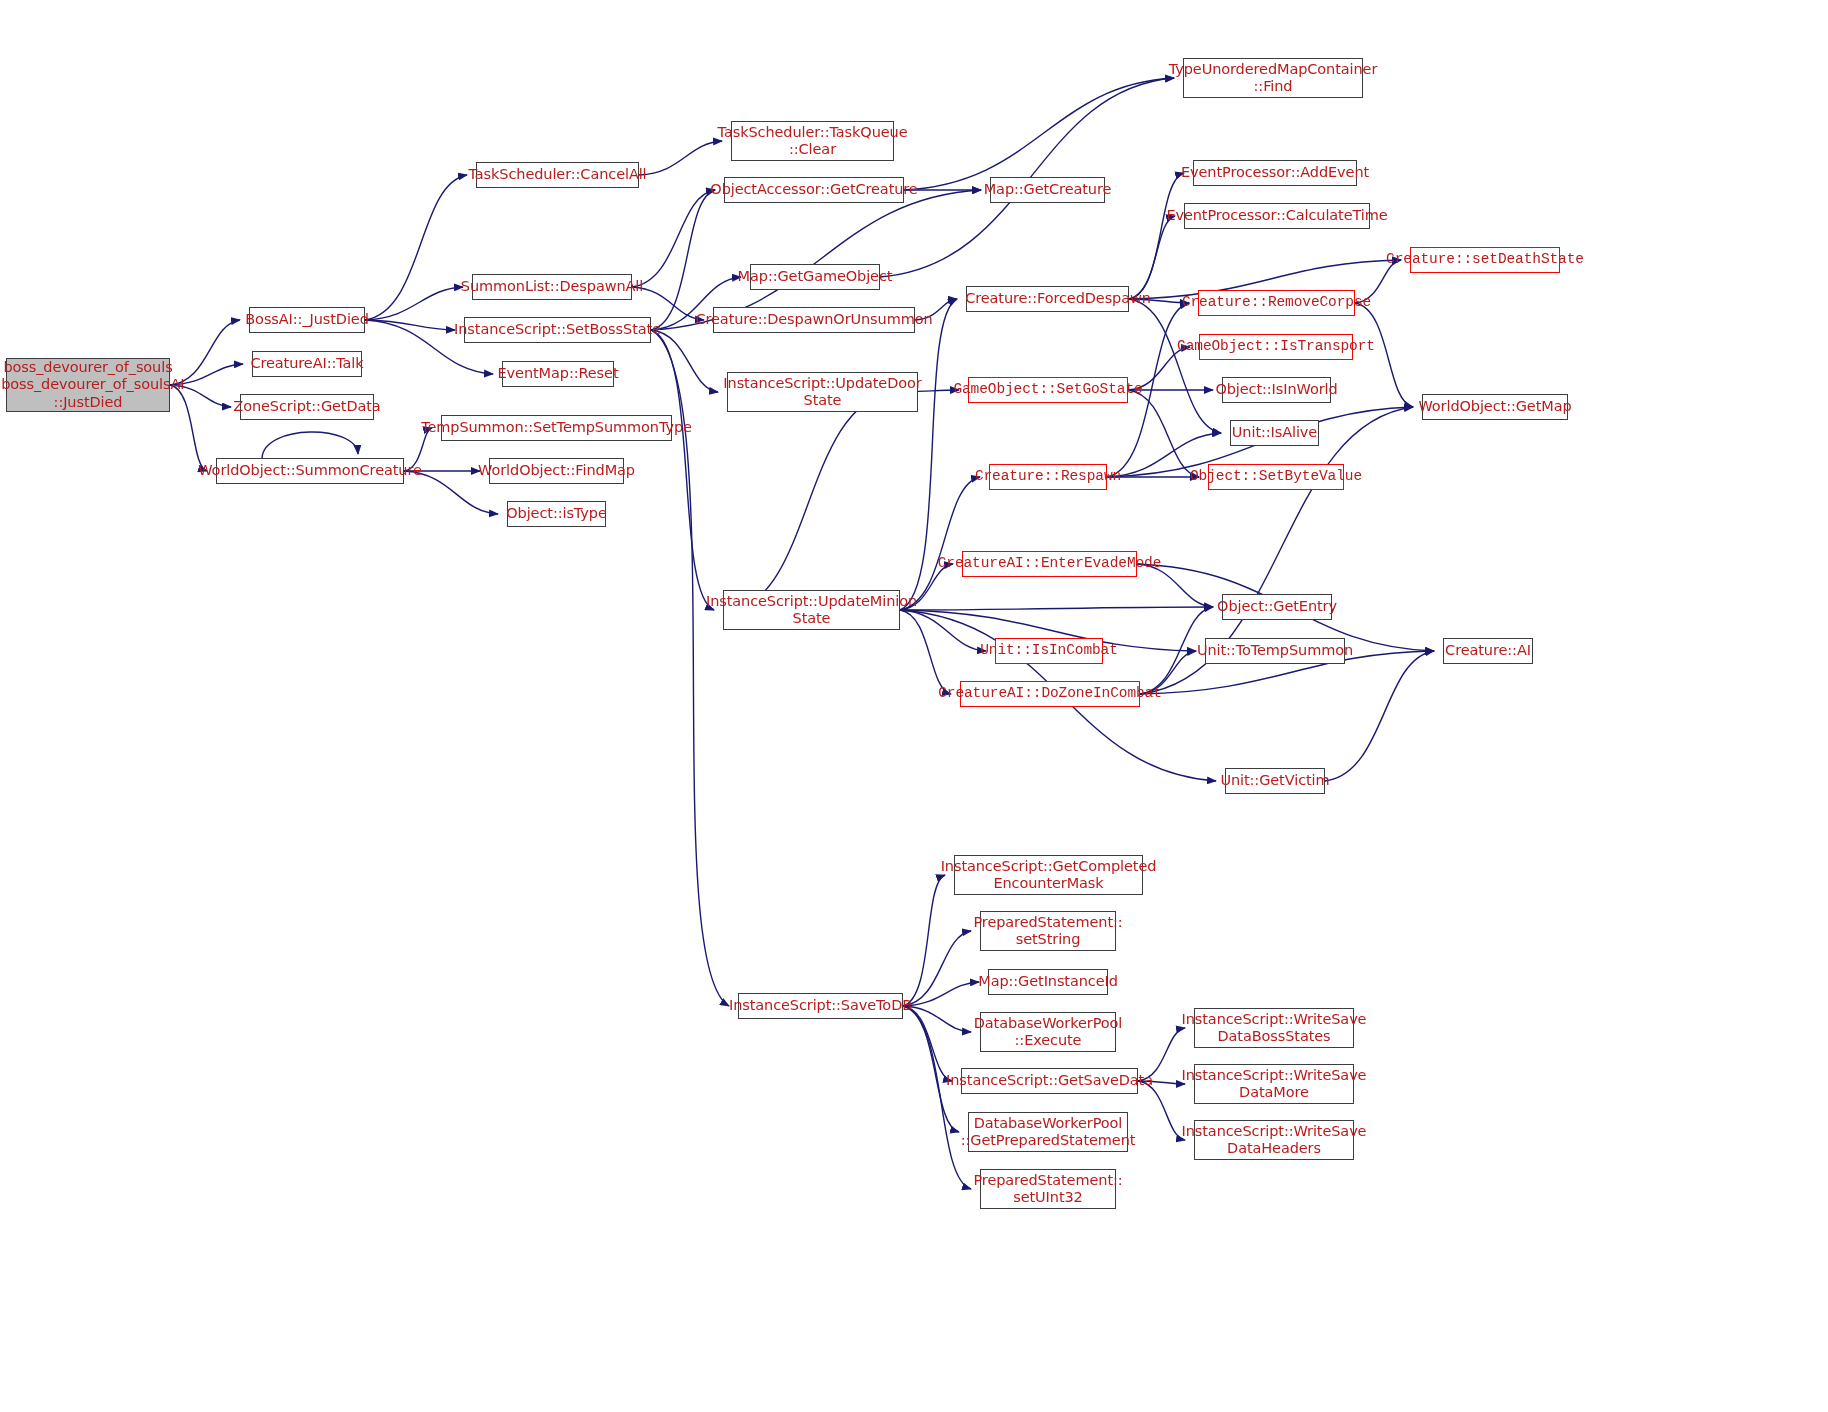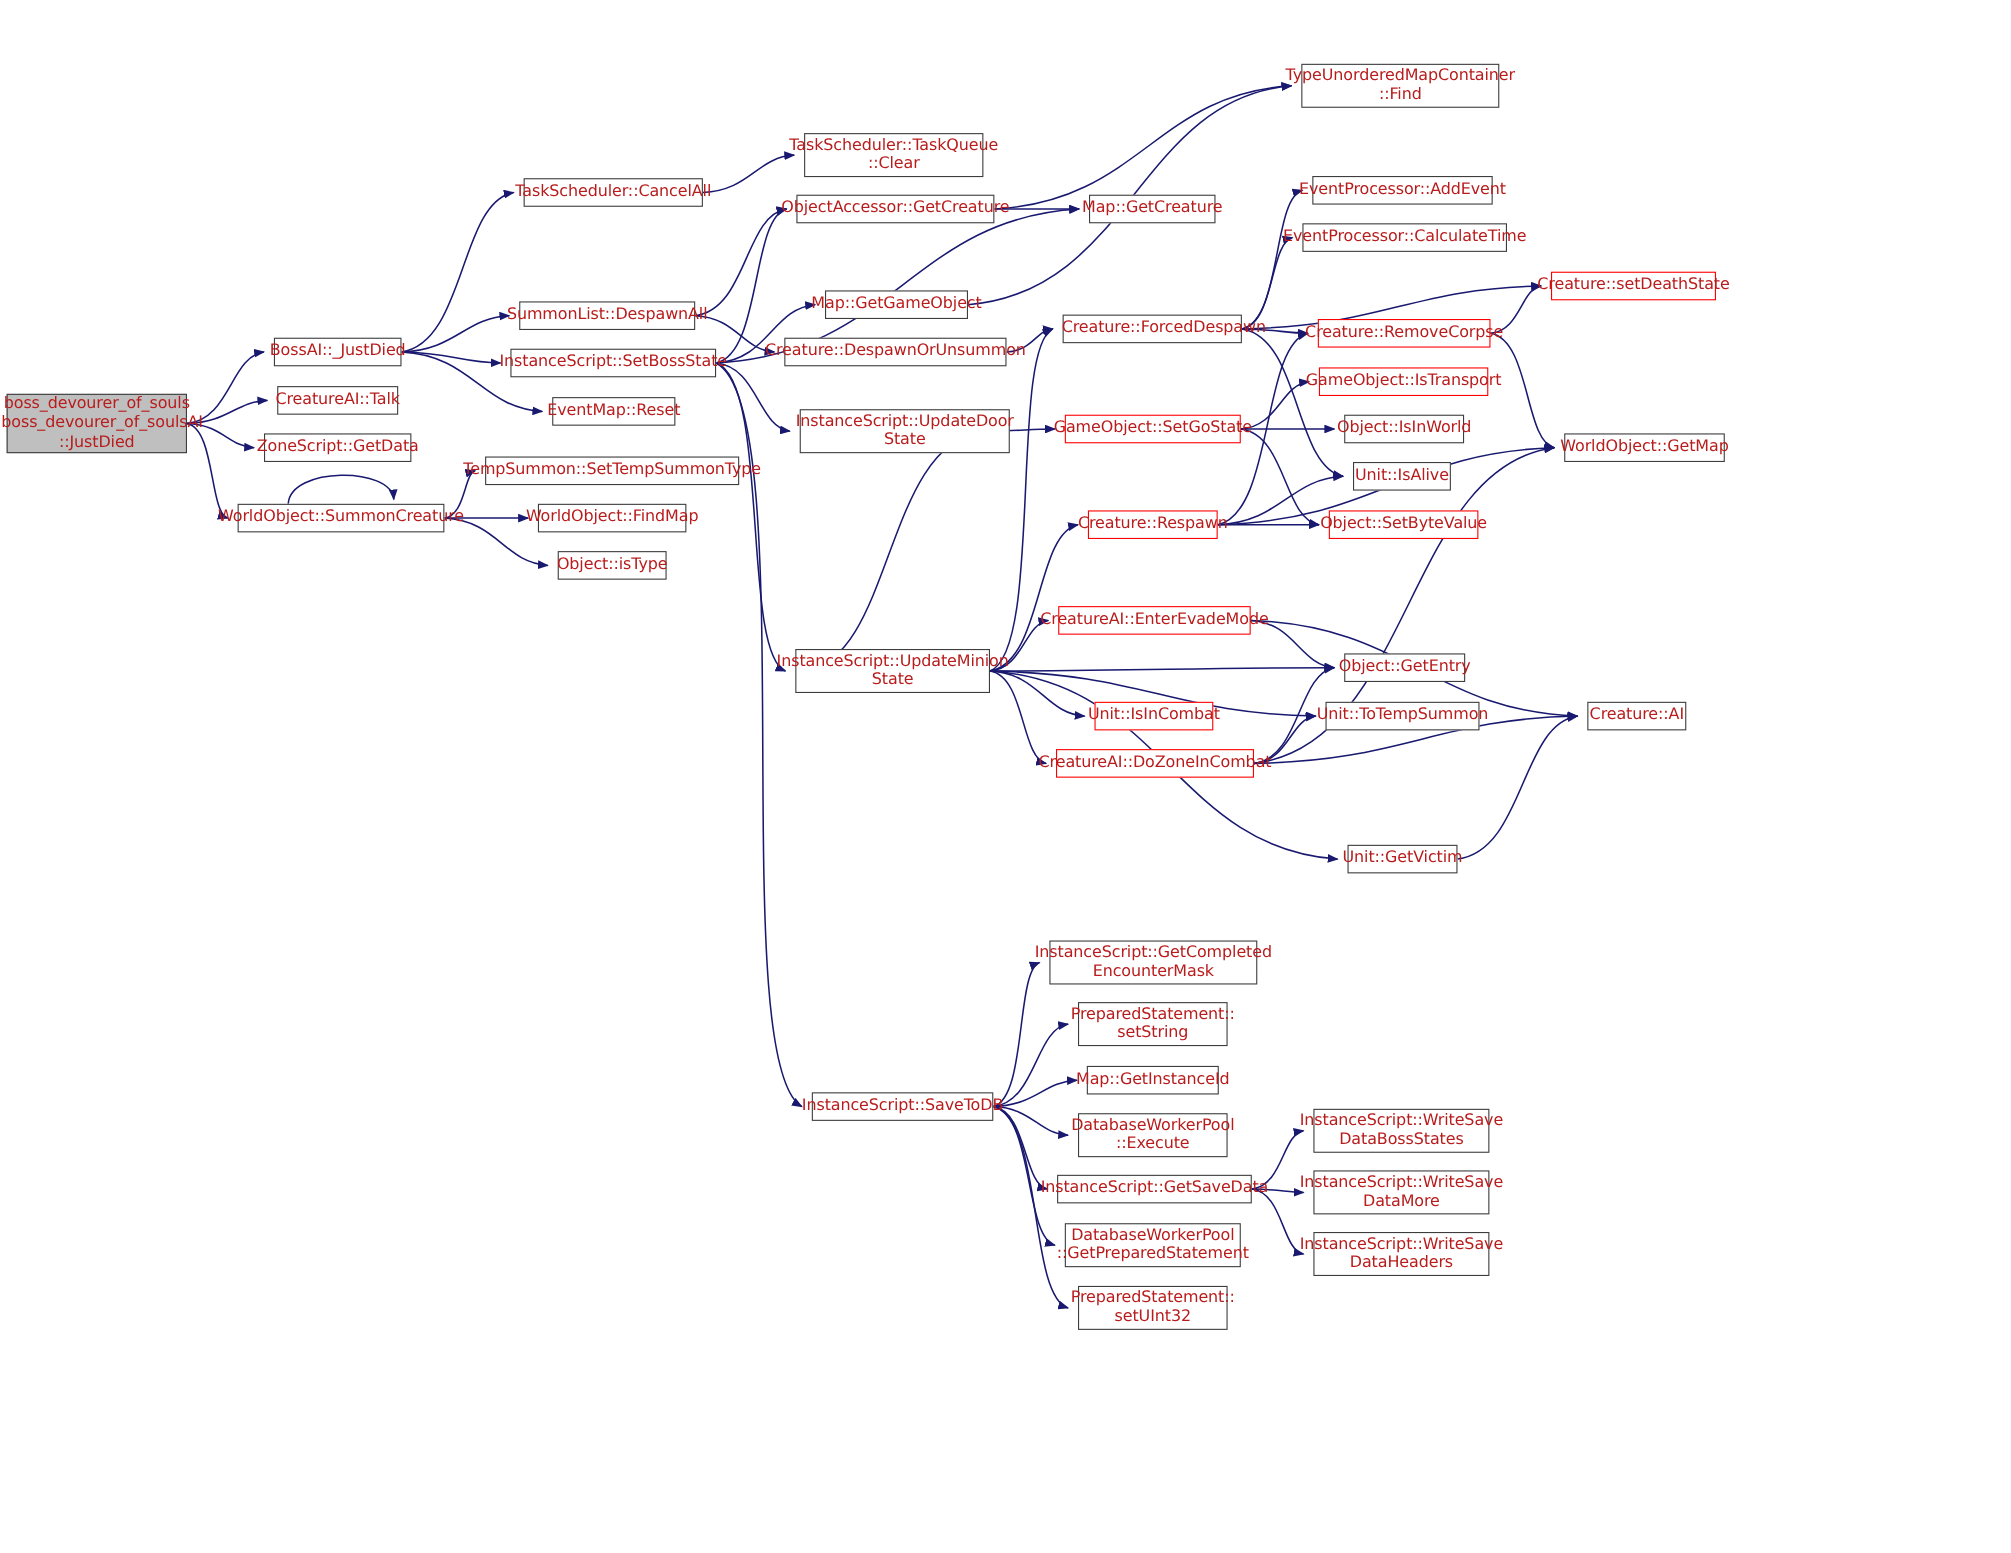--- a/index.html
+++ b/index.html
@@ -34,20 +34,21 @@
     color: #b91c1c;
     font-size: 14.5px;
     line-height: 1.18;
     letter-spacing: -0.1px;
     white-space: pre-line;
     padding: 0 4px;
     z-index: 5;
   }
   .node.red {
     border: 1px solid #ff0000;
+    font-family: Liberation Mono, monospace;
   }
   .node.current {
     background: #bfbfbf;
     border: 1px solid #3d3d3d;
   }
 </style>
 </head>
 <body>
 
 <div id="canvas">

